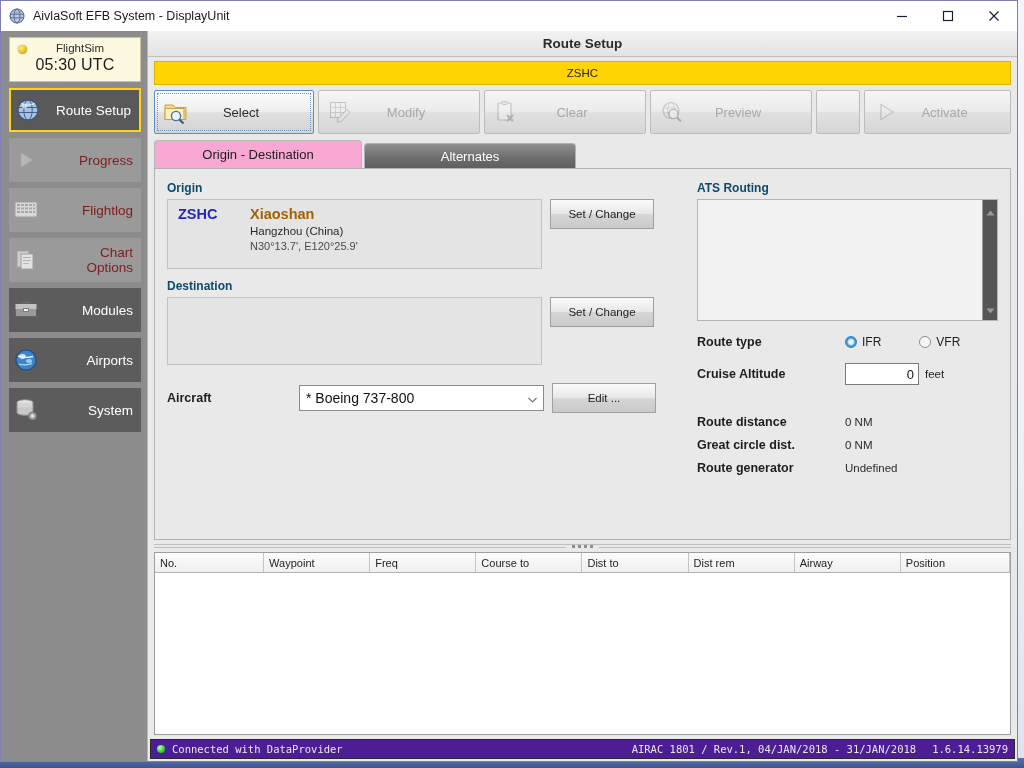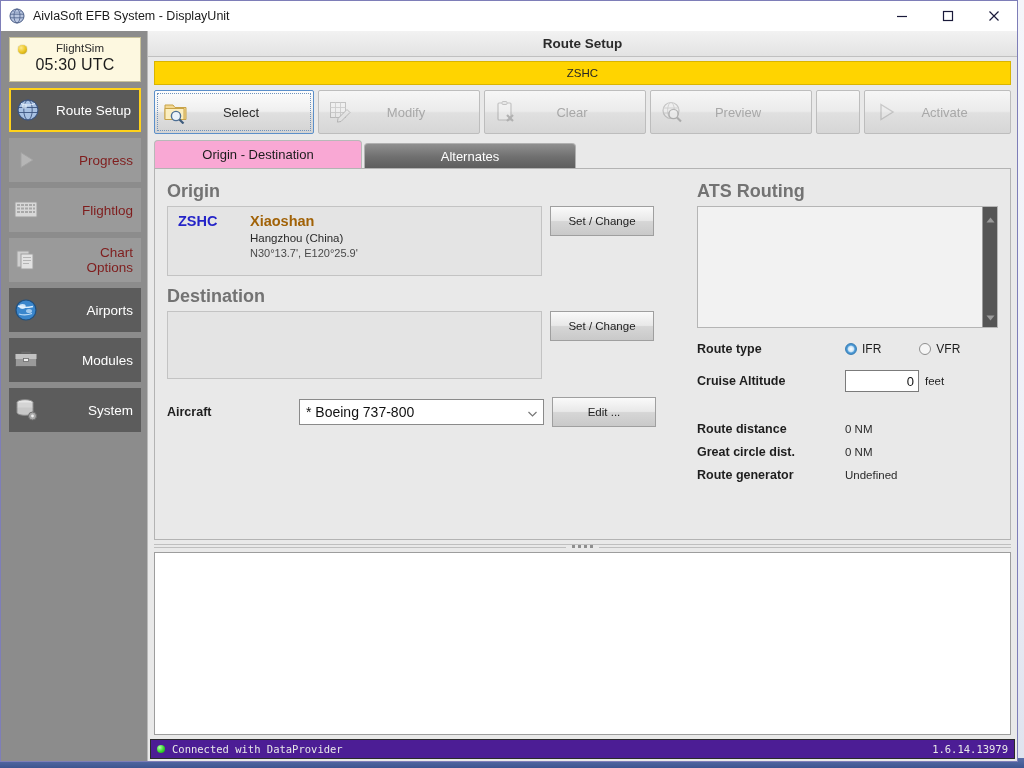--- a/index.html
+++ b/index.html
@@ -217,21 +217,21 @@
     background: #e9e9e9;
     border: 1px solid #b3b3b3;
     flex: 0 0 372px;
     display: flex;
     position: relative;
   }
   .panel-left  { width: 530px; flex: 0 0 530px; padding: 12px 0 0 12px; }
   .panel-right { flex: 1 1 auto; padding: 12px 12px 0 12px; }
 
   .field-label {
-    font-size: 18px; font-weight: bold; color: #737373;
+    font-size: 12px; font-weight: bold; color: #0c4a6e;
     margin-bottom: 4px;
   }
   .ap-box {
     background: #e4e4e4;
     border: 1px solid #c3c3c3;
     height: 70px; width: 375px;
     padding: 6px 10px;
     position: relative;
   }
   .ap-row1 { display: flex; align-items: baseline; }
@@ -474,41 +474,41 @@
             <rect x="3" y="3" width="12" height="16" fill="#cfcfcf" stroke="#a0a0a0" stroke-width="1"></rect>
             <rect x="7" y="6" width="12" height="15" fill="#e2e2e2" stroke="#a0a0a0" stroke-width="1"></rect>
             <path d="M9 9.5h8M9 12.5h8M9 15.5h6" stroke="#b4b4b4" stroke-width="1" fill="none"></path>
           </svg>
         </span>
         <span class="nav-label two-line"><span>Chart</span><br><span>Options</span></span>
       </div>
 
       <div class="nav-item">
         <span class="nav-ico">
+          <svg width="26" height="24" viewBox="0 0 26 24">
+            <path d="M9 6V4.5h8V6" fill="none" stroke="#6b6b6b" stroke-width="1.3"></path>
+            <rect x="2.5" y="6" width="21" height="12.5" rx="1" fill="#9a9a9a" stroke="#636363" stroke-width="1"></rect>
+            <rect x="2.5" y="6" width="21" height="5" fill="#c2c2c2"></rect>
+            <rect x="10.5" y="10.5" width="5" height="3" fill="#efefef" stroke="#6b6b6b" stroke-width=".8"></rect>
+          </svg>
+        </span>
+        <span class="nav-label">Modules</span>
+      </div>
+
+      <div class="nav-item">
+        <span class="nav-ico">
           <svg width="26" height="26" viewBox="0 0 26 26">
             <circle cx="13" cy="13" r="10" fill="#3a86cc" stroke="#20507f" stroke-width="1.2"></circle>
             <path d="M5 9c4 2 10 1.5 15 0.5" fill="none" stroke="#d9ecfb" stroke-width="1.4"></path>
             <path d="M6 17c5 1.5 9 1 13-0.5" fill="none" stroke="#bddcf6" stroke-width="1.1"></path>
             <ellipse cx="9.5" cy="9.5" rx="3.2" ry="2.4" fill="#e9f4fe" opacity=".85"></ellipse>
             <ellipse cx="16" cy="14" rx="3" ry="2" fill="#cfe6fa" opacity=".7"></ellipse>
           </svg>
         </span>
         <span class="nav-label">Airports</span>
-      </div>
-
-      <div class="nav-item">
-        <span class="nav-ico">
-          <svg width="26" height="24" viewBox="0 0 26 24">
-            <path d="M9 6V4.5h8V6" fill="none" stroke="#6b6b6b" stroke-width="1.3"></path>
-            <rect x="2.5" y="6" width="21" height="12.5" rx="1" fill="#9a9a9a" stroke="#636363" stroke-width="1"></rect>
-            <rect x="2.5" y="6" width="21" height="5" fill="#c2c2c2"></rect>
-            <rect x="10.5" y="10.5" width="5" height="3" fill="#efefef" stroke="#6b6b6b" stroke-width=".8"></rect>
-          </svg>
-        </span>
-        <span class="nav-label">Modules</span>
       </div>
 
       <div class="nav-item">
         <span class="nav-ico">
           <svg width="26" height="26" viewBox="0 0 26 26">
             <ellipse cx="12" cy="5.5" rx="8" ry="2.8" fill="#e6e6e6" stroke="#8c8c8c" stroke-width="1"></ellipse>
             <path d="M4 5.5v5c0 1.6 3.6 2.8 8 2.8s8-1.2 8-2.8v-5" fill="#d4d4d4" stroke="#8c8c8c" stroke-width="1"></path>
             <path d="M4 10.5v5c0 1.6 3.6 2.8 8 2.8s8-1.2 8-2.8v-5" fill="#c8c8c8" stroke="#8c8c8c" stroke-width="1"></path>
             <circle cx="19.5" cy="19" r="4" fill="#a8a8a8" stroke="#6e6e6e" stroke-width="1"></circle>
             <circle cx="19.5" cy="19" r="1.4" fill="#efefef"></circle>
@@ -711,23 +711,34 @@
         <span class="bar"></span>
         <span class="dots">
             <i></i>
             <i></i>
             <i></i>
             <i></i>
           </span>
       </div>
 
       <div id="grid-wrap">
+        <div id="grid-head">
+          <div class="gh" style="width:110px">No.</div>
+          <div class="gh" style="width:107px">Waypoint</div>
+          <div class="gh" style="width:107px">Freq</div>
+          <div class="gh" style="width:107px">Course to</div>
+          <div class="gh" style="width:107px">Dist to</div>
+          <div class="gh" style="width:107px">Dist rem</div>
+          <div class="gh" style="width:107px">Airway</div>
+          <div class="gh" style="width:110px">Position</div>
+        </div>
         <div id="grid-body"></div>
       </div>
 
       <div id="statusbar">
         <span class="sb-led"></span>
         <span class="sb-left">Connected with DataProvider</span>
+        <span class="sb-airac">AIRAC 1801 / Rev.1, 04/JAN/2018 - 31/JAN/2018</span>
         <span class="sb-ver">1.6.14.13979</span>
       </div>
     </div>
   </div>
 </div>
 
 </body></html>

